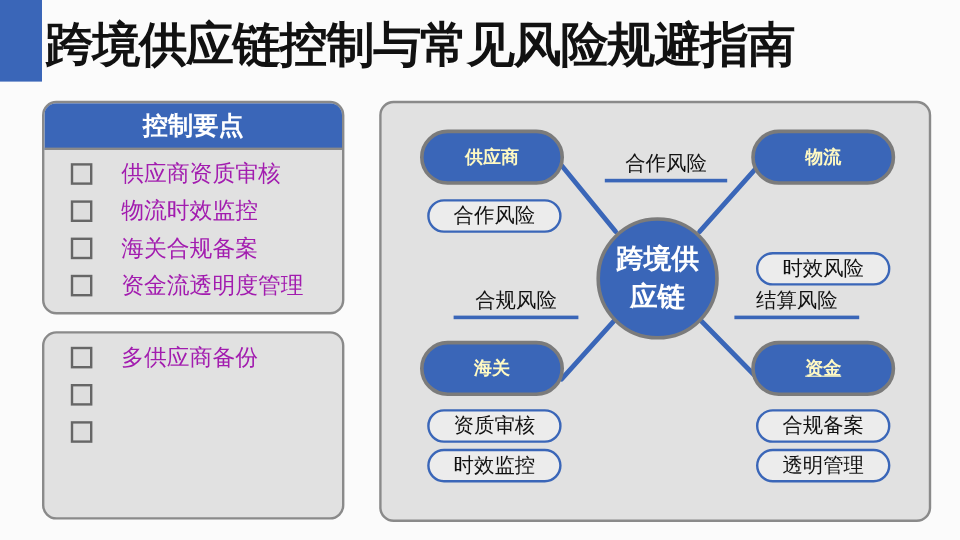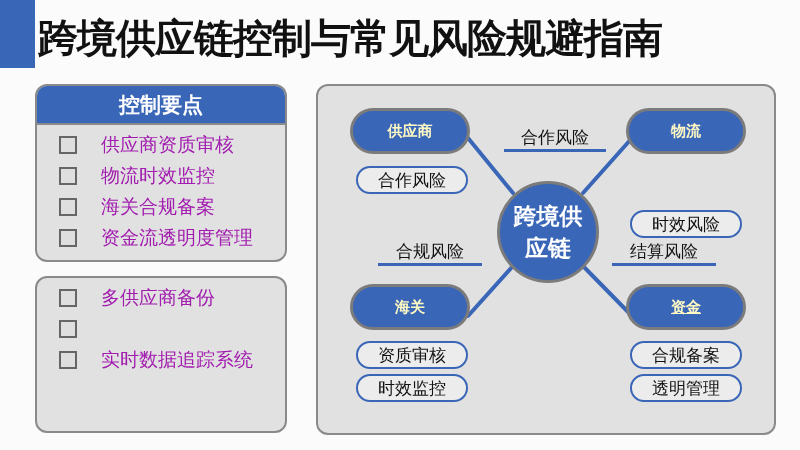--- a/index.html
+++ b/index.html
@@ -100,21 +100,20 @@
   <ul>
     <li>
       <span class="checkbox"></span>
       <span>多供应商备份</span>
     </li>
     <li>
       <span class="checkbox"></span>
     </li>
     <li>
       <span class="checkbox"></span>
-      <span>实时数据追踪系统</span>
     </li>
   </ul>
 </section>
 
 <section class="diagram-panel">
   <svg class="lines" width="460" height="351">
     <g stroke="#3a66b8" stroke-width="4" stroke-linecap="round">
       <line x1="150" y1="52" x2="195" y2="107"></line>
       <line x1="314" y1="52" x2="265" y2="107"></line>
       <line x1="150" y1="230" x2="195" y2="180"></line>

